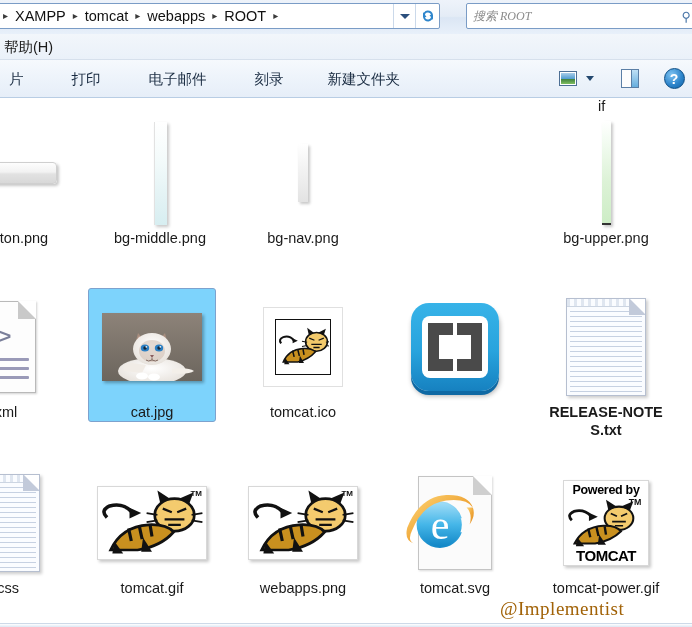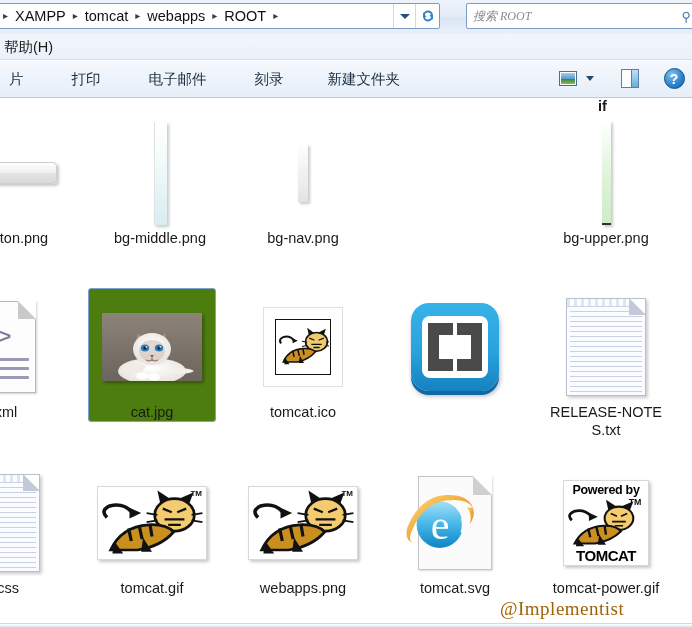--- a/index.html
+++ b/index.html
@@ -128,21 +128,21 @@
   }
   .grid { position: relative; width: 100%; height: 100%; }
 
   .cell {
     position: absolute; width: 128px;
     display: flex; flex-direction: column; align-items: center;
     border: 1px solid transparent; border-radius: 3px;
     padding-top: 4px;
   }
   .cell.selected {
-    background: #4d7c0f; border: 1px solid #7da2ce;
+    background: #7dd3fc; border: 1px solid #7da2ce;
   }
   .thumb {
     width: 118px; height: 108px;
     display: flex; align-items: center; justify-content: center;
     position: relative;
   }
   .cap {
     font-size: 14.5px; color: #1a1a1a; text-align: center; line-height: 18px;
     width: 120px; word-break: break-all; margin-top: 2px;
   }
@@ -287,21 +287,21 @@
     font-family: "Liberation Serif", "DejaVu Serif", serif;
     font-size: 19px; color: #a16207; letter-spacing: 0.5px;
     pointer-events: none;
   }
   .bottom-edge {
     position: absolute; left: 0; bottom: 0; width: 692px; height: 4px;
     background: linear-gradient(to bottom, #ffffff, #dbe7f4);
     border-top: 1px solid #cdd9e8;
   }
   .fragment-label {
-    position: absolute; font-size: 14.5px; color: #1a1a1a; font-weight: bold;
+    position: absolute; font-size: 14.5px; color: #1a1a1a;
   }
 </style>
 </head>
 <body>
 
 <div id="app">
 
   <div class="addressbar-row">
     <div class="addr-box">
       <div class="crumbs">
@@ -479,21 +479,21 @@
         <div class="thumb">
           <div class="brackets">
             <div class="brackets-inner">
               <span class="brk left"></span>
               <span class="brk right"></span>
             </div>
           </div>
         </div>
       </div>
 
-      <div class="cell" style="left:542px; top:190px;">
+      <div class="cell" style="left:542px; top:190px;font-weight:bold;">
         <div class="thumb">
           <div class="txtpage">
             <div class="txtlines">
               <i></i>
                 <i></i>
                 <i></i>
                 <i></i>
                 <i></i>
                 <i></i>
                 <i></i>

